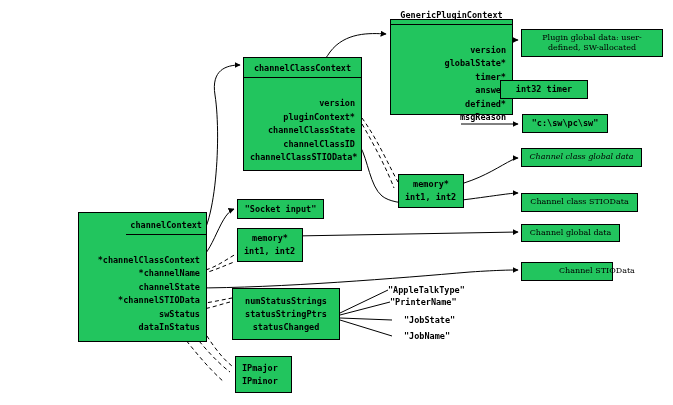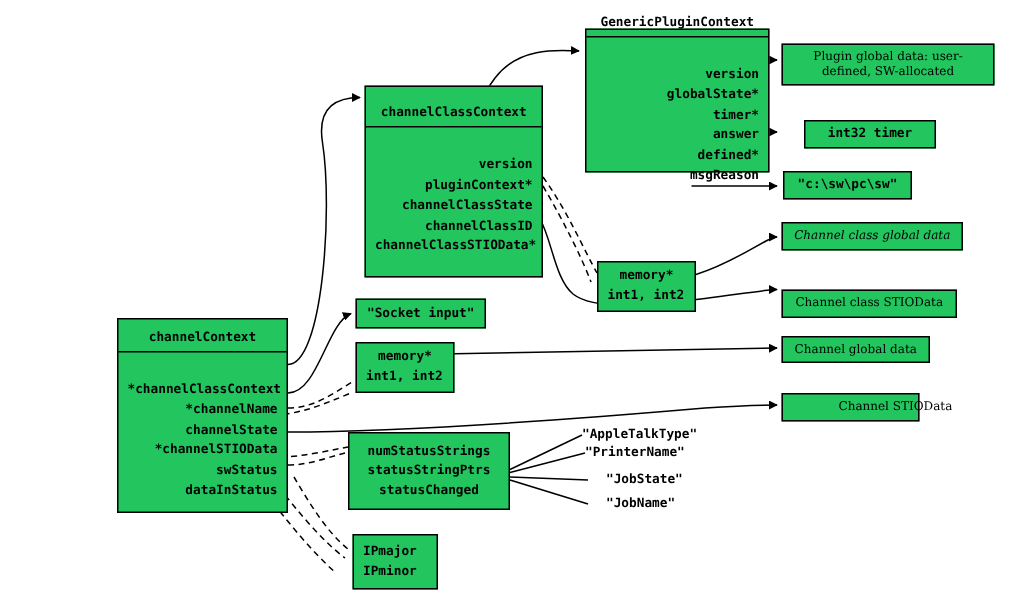--- a/index.html
+++ b/index.html
@@ -139,33 +139,33 @@
     <path d="M 186 325 C 198 340, 214 360, 230 372" fill="none" stroke="#000000" stroke-width="1" stroke-dasharray="4,3"></path>
     <path d="M 178 330 C 192 348, 208 368, 224 382" fill="none" stroke="#000000" stroke-width="1" stroke-dasharray="4,3"></path>
     <path d="M 196 318 C 206 335, 218 355, 232 366" fill="none" stroke="#000000" stroke-width="1" stroke-dasharray="4,3"></path>
 
     <path d="M 340 313 L 388 290" fill="none" stroke="#000000" stroke-width="1"></path>
     <path d="M 340 315 L 390 302" fill="none" stroke="#000000" stroke-width="1"></path>
     <path d="M 340 318 L 392 320" fill="none" stroke="#000000" stroke-width="1"></path>
     <path d="M 340 320 L 392 336" fill="none" stroke="#000000" stroke-width="1"></path>
   </svg>
 
-  <div class="box struct" style="left:78px; top:212px; width:114px; height:130px;">
+  <div class="box struct" style="left:78px; top:212px; width:129px; height:130px;align-items:flex-end;">
     <div class="title">channelContext</div>
     <div class="fields">
       <div class="field">*channelClassContext</div>
       <div class="field">*channelName</div>
       <div class="field">channelState</div>
       <div class="field">*channelSTIOData</div>
       <div class="field">swStatus</div>
       <div class="field">dataInStatus</div>
     </div>
   </div>
 
-  <div class="box struct" style="left:243px; top:57px; width:119px; height:128px;">
+  <div class="box struct" style="left:243px; top:57px; width:119px; height:114px;">
     <div class="title">channelClassContext</div>
     <div class="fields">
       <div class="field">version</div>
       <div class="field">pluginContext*</div>
       <div class="field">channelClassState</div>
       <div class="field">channelClassID</div>
       <div class="field">channelClassSTIOData*</div>
     </div>
   </div>
 
@@ -194,21 +194,21 @@
     </div>
   </div>
 
   <div class="box" style="left:237px; top:228px; width:66px; height:34px;">
     <div class="mono">
       <span class="memline1">memory*</span>
       <span class="memline2">int1, int2</span>
     </div>
   </div>
 
-  <div class="box" style="left:536px; top:80px; width:88px; height:19px;">
+  <div class="box" style="left:500px; top:80px; width:88px; height:19px;">
     <div class="mono">
       <span class="line">int32 timer</span>
     </div>
   </div>
 
   <div class="box" style="left:522px; top:114px; width:86px; height:19px;">
     <div class="mono">
       <span class="line">"c:\sw\pc\sw"</span>
     </div>
   </div>

